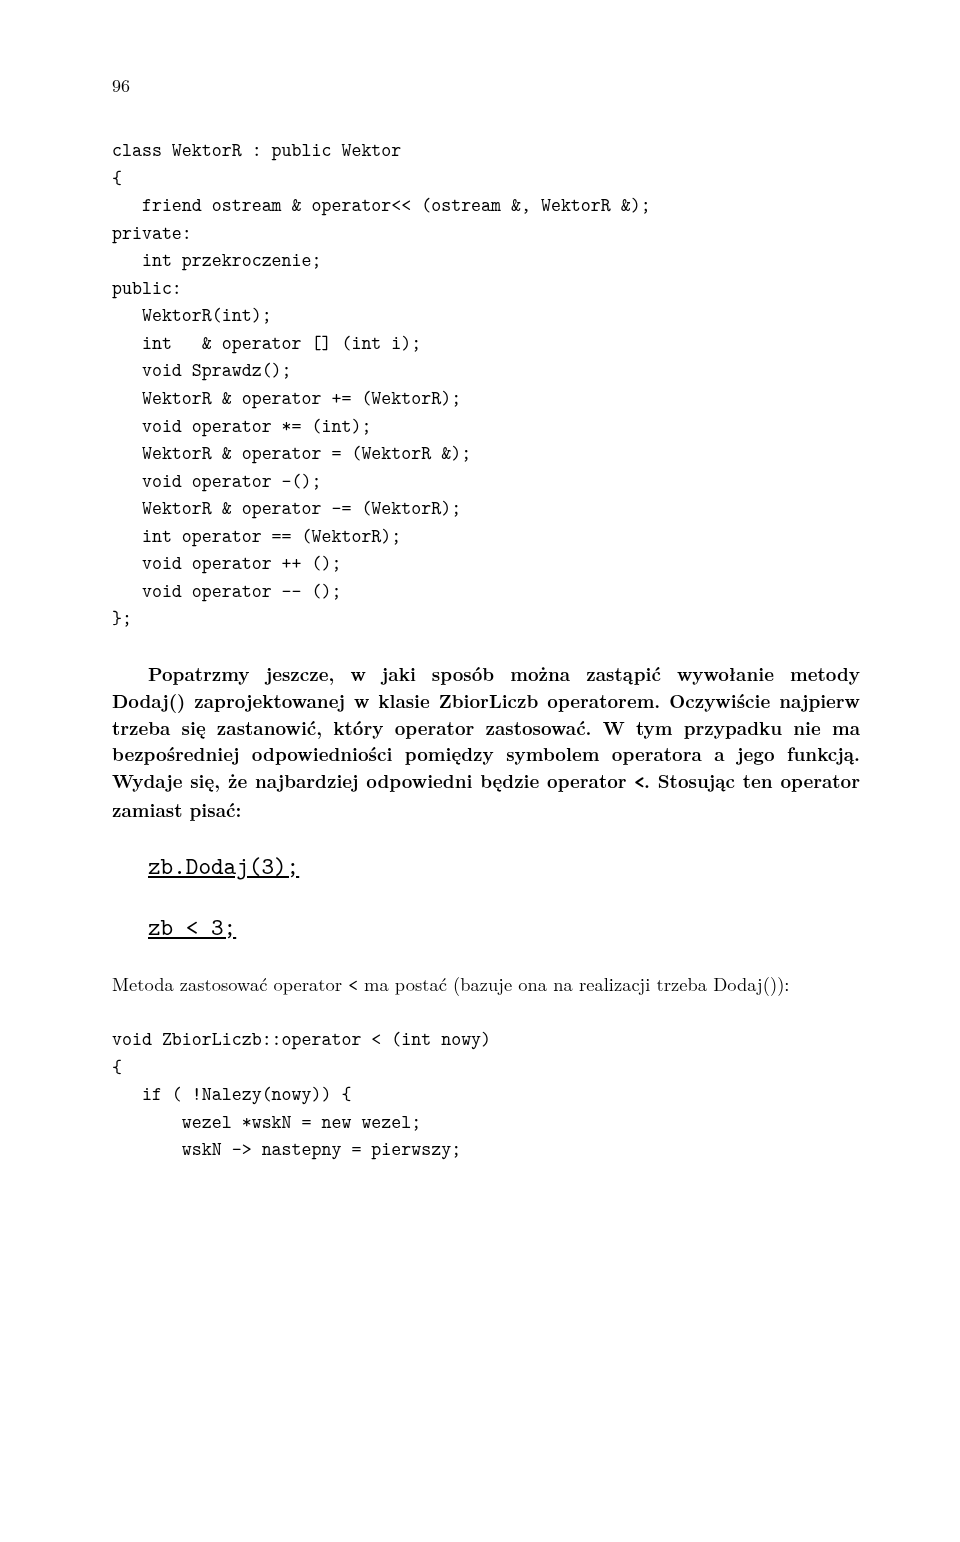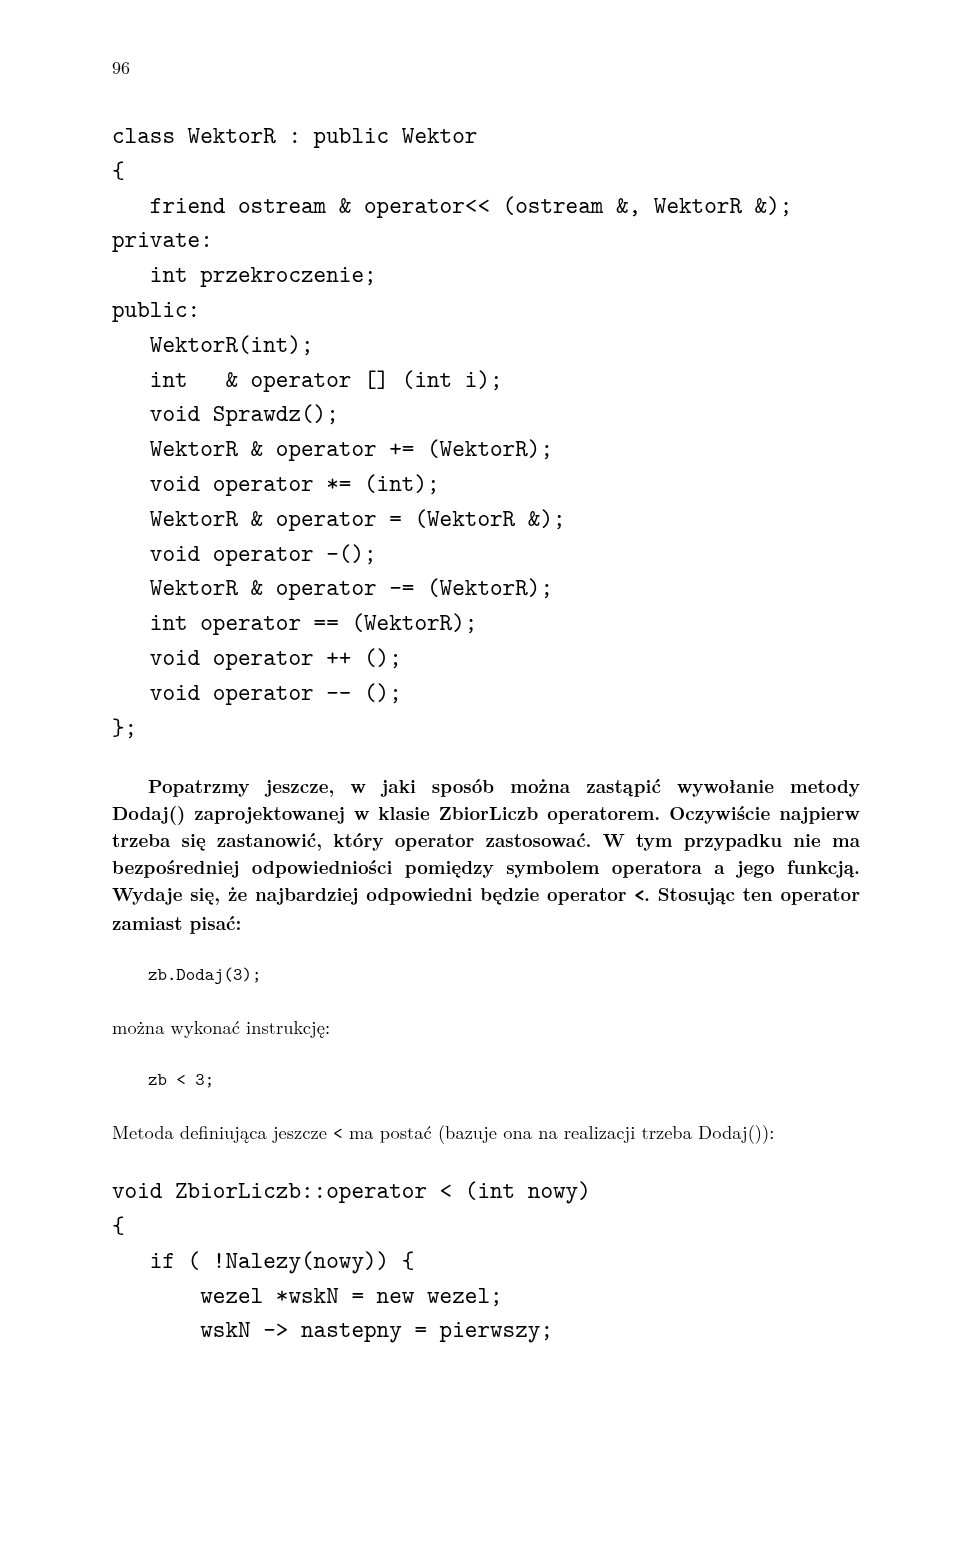--- a/index.html
+++ b/index.html
@@ -7,55 +7,56 @@
     padding: 0;
     font-family: "Latin Modern Roman", "Computer Modern", Georgia, serif;
     font-size: 18.5px;
     line-height: 1.45;
     background: #fff;
     color: #000;
   }
   .page {
     width: 960px;
     min-height: 1542px;
-    padding: 54px 100px 60px 112px;
+    padding: 72px 100px 60px 112px;
     box-sizing: border-box;
   }
   .header {
     display: flex;
     justify-content: space-between;
     font-size: 18px;
     margin-bottom: 38px;
   }
   .header-title {
     font-weight: bold;
   }
   .code-block {
     font-family: "Latin Modern Mono", "CMU Typewriter Text", "Courier New", monospace;
-    font-size: 24px;
+    font-size: 19px;
     white-space: pre;
     line-height: 1.45;
     margin: 0 0 28px 0;
   }
   .body-para {
     text-align: justify;
     margin: 0 0 26px 0;
   }
   .body-para.indent {
     text-indent: 36px;
     font-weight: bold;
   }
   .inline-code {
     font-family: "Latin Modern Mono", "CMU Typewriter Text", "Courier New", monospace;
   }
   .code-one-line {
     font-family: "Latin Modern Mono", "CMU Typewriter Text", "Courier New", monospace;
-    font-size: 18px;
+    font-size: 24px;
     margin: 0 0 26px 36px;
     white-space: pre;
+    text-decoration: underline;
   }
 </style>
 </head>
 <body>
 
 <div class="page">
 
   <div class="header">
     <span>96</span>
   </div>
@@ -78,26 +79,25 @@
    void operator ++ ();
    void operator -- ();
 };</pre>
 
   <p class="body-para indent">
     <span>Popatrzmy jeszcze, w jaki sposób można zastąpić wywołanie metody Dodaj() zaprojektowanej w klasie ZbiorLiczb operatorem. Oczywiście najpierw trzeba się zastanowić, który operator zastosować. W tym przypadku nie ma bezpośredniej odpowiedniości pomiędzy symbolem operatora a jego funkcją. Wydaje się, że najbardziej odpowiedni będzie operator </span><span class="inline-code">&lt;</span><span>. Stosując ten operator zamiast pisać:</span>
   </p>
 
   <div class="code-one-line">zb.Dodaj(3);</div>
 
-  <p class="body-para">można wykonać instrukcję:</p>
 
   <div class="code-one-line">zb &lt; 3;</div>
 
   <p class="body-para">
-    <span>Metoda definiująca jeszcze </span><span class="inline-code">&lt;</span><span> ma postać (bazuje ona na realizacji trzeba Dodaj()):</span>
+    <span>Metoda zastosować operator </span><span class="inline-code">&lt;</span><span> ma postać (bazuje ona na realizacji trzeba Dodaj()):</span>
   </p>
 
   <pre class="code-block" style="margin-bottom:18px">void ZbiorLiczb::operator &lt; (int nowy)
 {
    if ( !Nalezy(nowy)) {
        wezel *wskN = new wezel;
        wskN -&gt; nastepny = pierwszy;</pre>
 
 </div>
 

